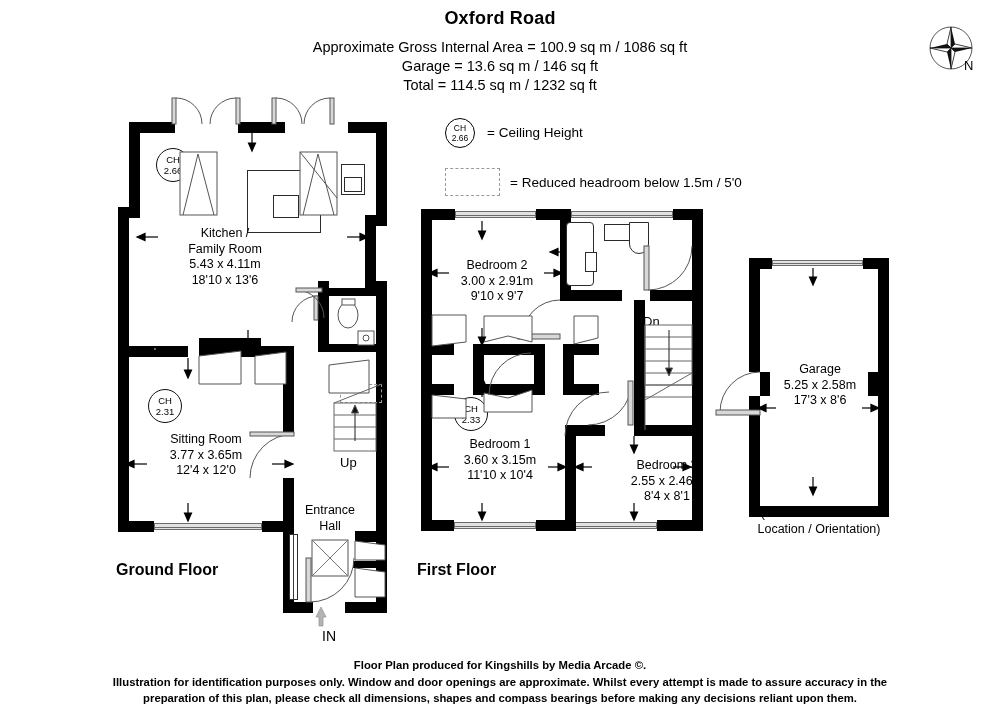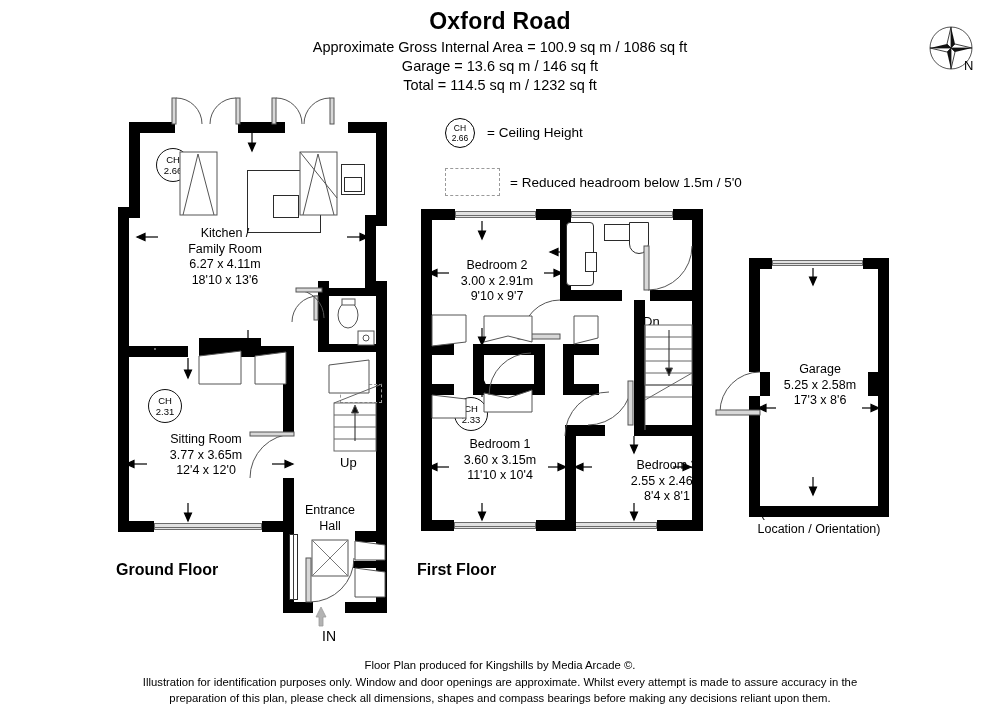--- a/index.html
+++ b/index.html
@@ -21,21 +21,21 @@
     width: 1000px;
     height: 720px;
   }
 
   
   #title {
     position: absolute;
     left: 0; top: 8px;
     width: 1000px;
     text-align: center;
-    font-size: 23px;
+    font-size: 18px;
     font-weight: bold;
     letter-spacing: 0.2px;
   }
   #area-lines {
     position: absolute;
     left: 0; top: 38px;
     width: 1000px;
     text-align: center;
     font-size: 14.5px;
     line-height: 19px;
@@ -163,20 +163,21 @@
   }
 
   
   #footer {
     position: absolute;
     left: 0; top: 657px;
     width: 1000px;
     text-align: center;
     font-size: 11.3px;
     line-height: 16.5px;
+    font-weight: bold;
   }
   #footer div { white-space: nowrap; }
 
   svg { display: block; overflow: visible; }
   .ovl { position: absolute; left: 0; top: 0; width: 1000px; height: 720px; pointer-events: none; }
 </style>
 </head>
 <body>
 
 <div id="plan-root">
@@ -280,21 +281,21 @@
     <div class="ch-marker" style="left:148px; top:389px;">
       <span>CH</span>
       <span>2.31</span>
     </div>
 
     <div class="headroom" style="left:340px; top:384px; width:42px; height:19px;"></div>
 
     <div class="room-label" style="left:160px; top:226px; width:130px;">
       <div class="nm">Kitchen /</div>
       <div class="nm">Family Room</div>
-      <div>6.27 x 4.11m</div>
+      <div>5.43 x 4.11m</div>
       <div>18'10 x 13'6</div>
     </div>
 
     <div class="room-label" style="left:141px; top:432px; width:130px;">
       <div class="nm">Sitting Room</div>
       <div>3.77 x 3.65m</div>
       <div>12'4 x 12'0</div>
     </div>
 
     <div class="room-label" style="left:290px; top:503px; width:80px;">

